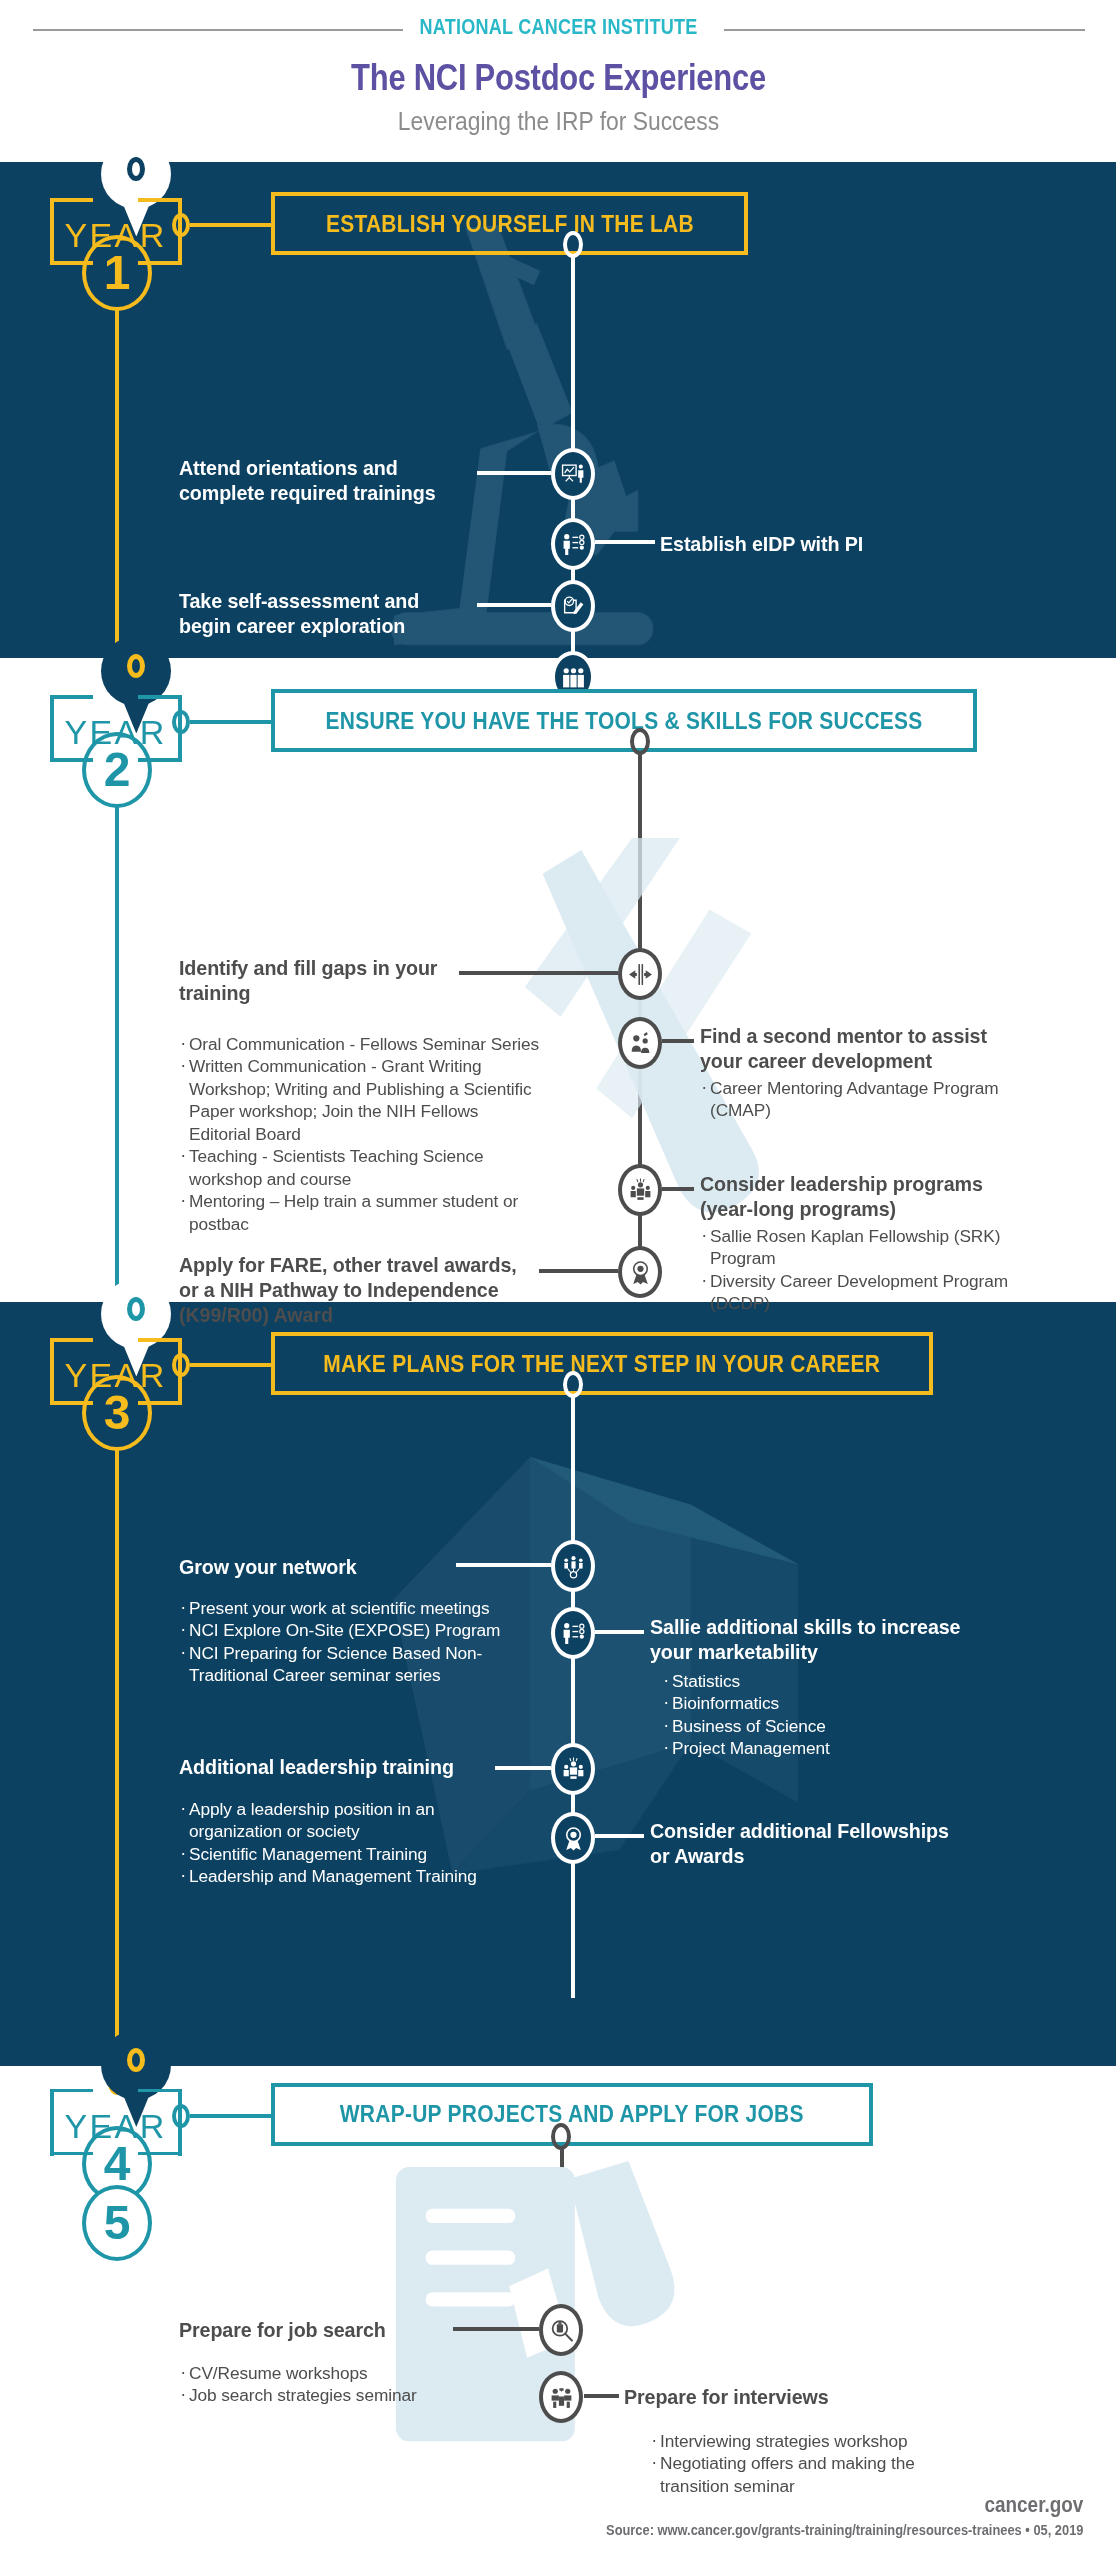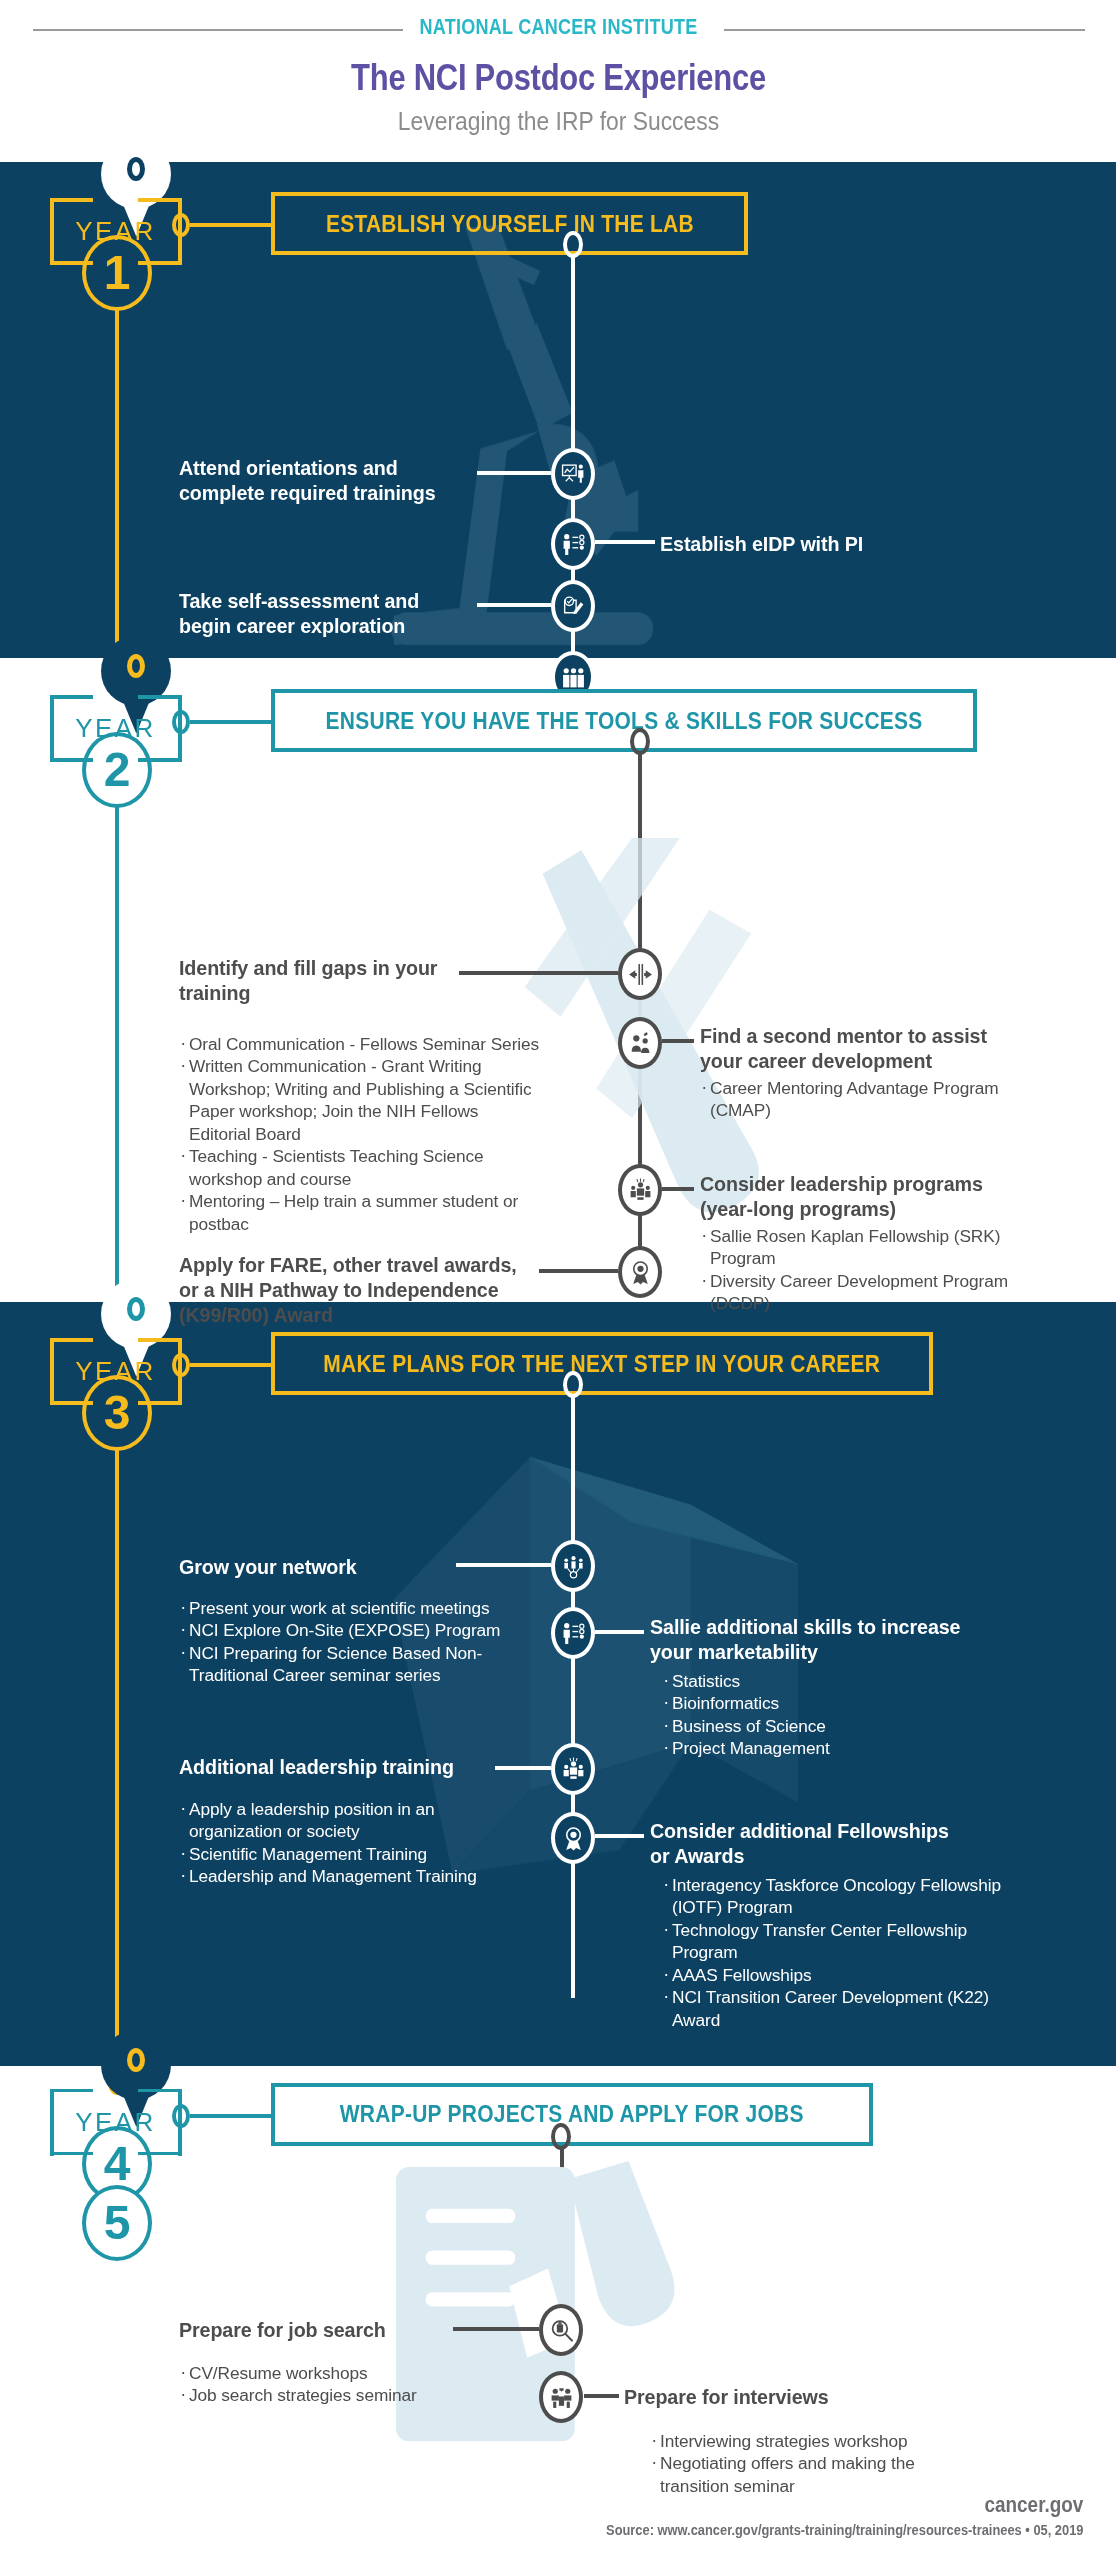--- a/index.html
+++ b/index.html
@@ -54,21 +54,21 @@
   .pin .ring {
     position:absolute; left:26px; top:18px; width:18px; height:24px;
     border-radius:50%; border:5.4px solid transparent;
   }
 
   
   .bracket { position:absolute; width:131px; height:67px; }
   .bracket .bseg { position:absolute; background:currentColor; }
   .yearword {
     position:absolute; left:0; width:131px; text-align:center; top:18px;
-    font-size:26px; letter-spacing:2.4px; font-weight:400;
+    font-size:34px; letter-spacing:2.4px; font-weight:400;
   }
 
   
   .numcircle {
     position:absolute; width:70px; height:76px; border-radius:50%;
     border-style:solid; display:flex; align-items:center; justify-content:center;
     font-size:48px; font-weight:bold; line-height:1;
   }
 
   
@@ -513,28 +513,20 @@
     <svg width="25" height="25" viewBox="0 0 48 48">
       <circle cx="24" cy="17" r="13" fill="none" stroke="#fff" stroke-width="3"></circle>
       <circle cx="24" cy="17" r="6" fill="#fff"></circle>
       <path d="M16 29 L10 46 L19 42 L24 47 L29 42 L38 46 L32 29 Z" fill="#fff"></path>
     </svg>
   </div>
   <div class="leader" style="left:595px; top:532px; width:49px; background:#ffffff;"></div>
   <div class="hl c-white" style="left:650px; top:517px; width:322px;">
     <span>Consider additional Fellowships or Awards</span>
   </div>
-  <div class="bl c-white" style="left:662px; top:572px; width:340px;">
-    <ul>
-      <li>Interagency Taskforce Oncology Fellowship (IOTF) Program</li>
-      <li>Technology Transfer Center Fellowship Program</li>
-      <li>AAAS Fellowships</li>
-      <li>NCI Transition Career Development (K22) Award</li>
-    </ul>
-  </div>
 </div>
 
 <div class="section" style="top:2066px; height:407px;">
 
   <div class="pin" style="left:101px; top:-36px;">
     <div class="drop" style="background:#0d4161;"></div>
     <div class="tail" style="background:#0d4161;"></div>
     <div class="ring" style="border-color:#f6bc1d;"></div>
   </div>
 

